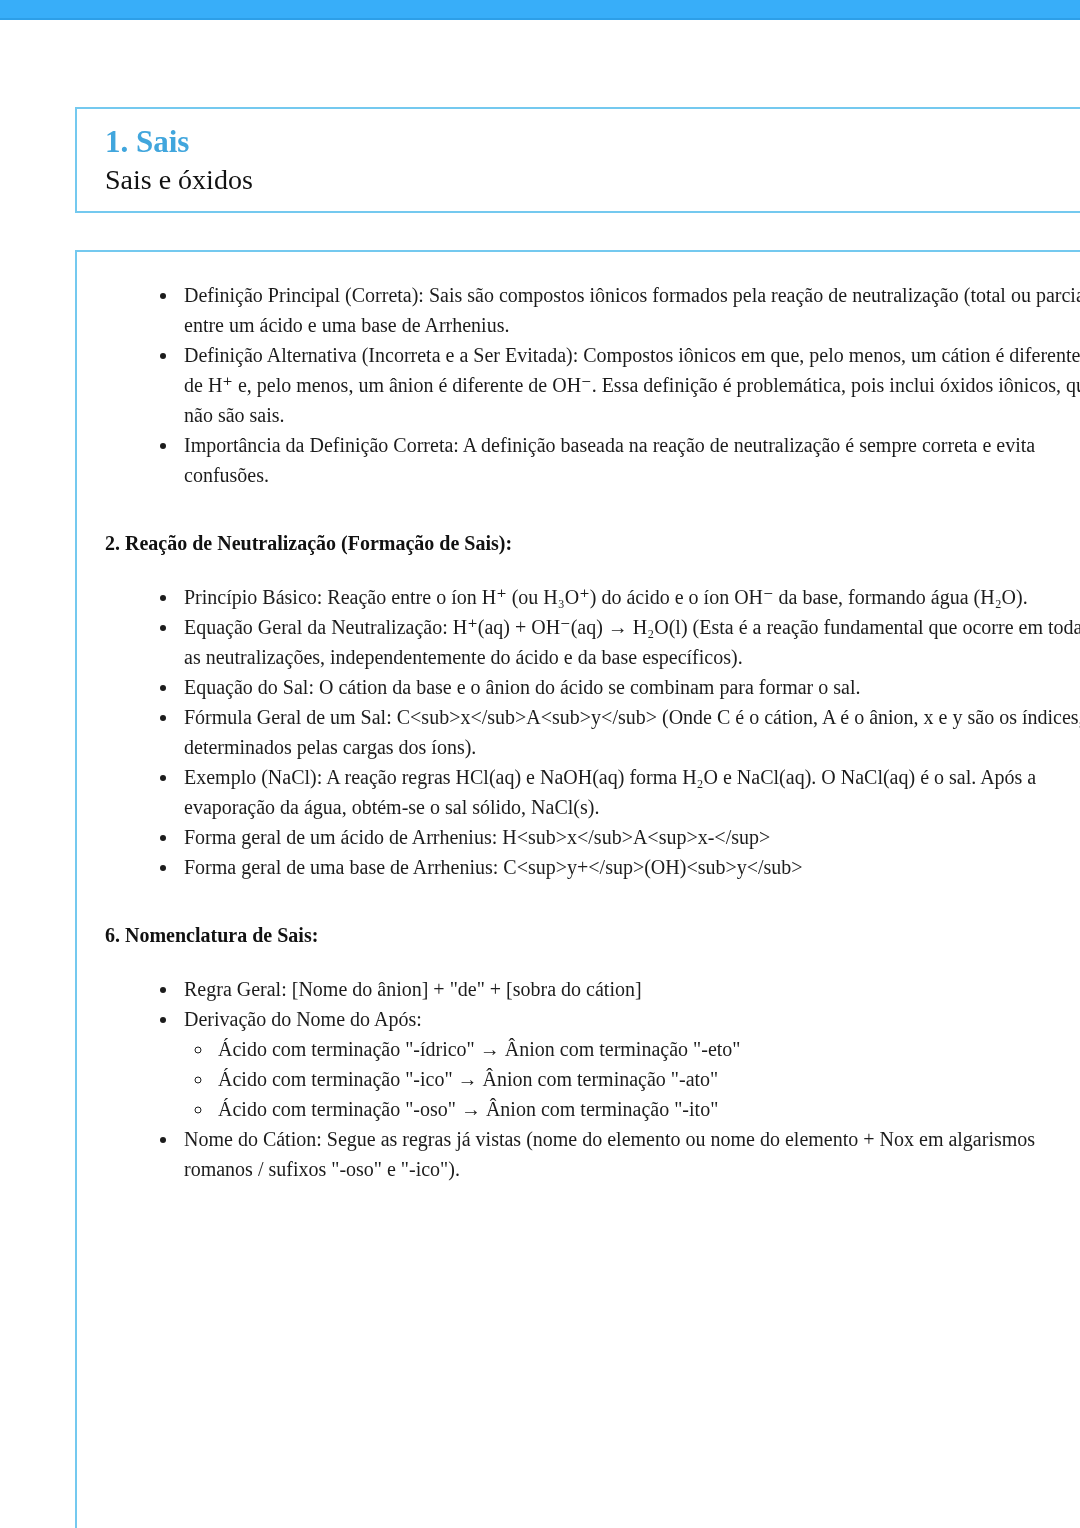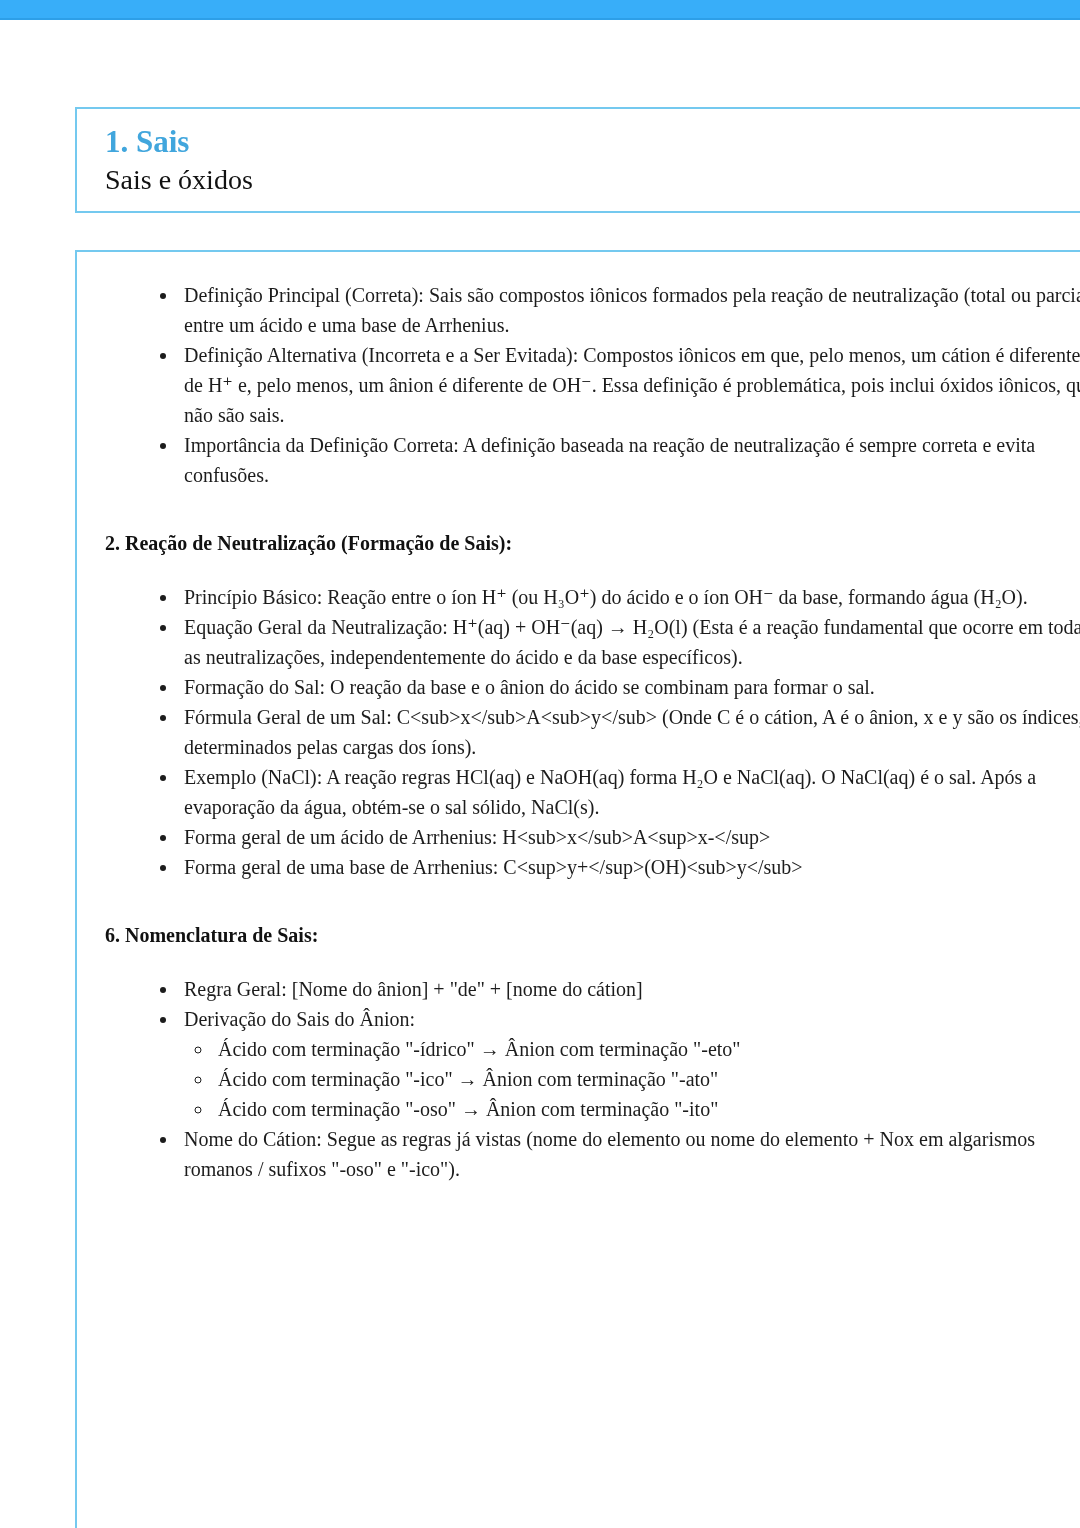--- a/index.html
+++ b/index.html
@@ -101,32 +101,32 @@
   <ul class="bullets">
     <li><span>Definição Principal (Correta): Sais são compostos iônicos formados pela reação de neutralização (total ou parcial) entre um ácido e uma base de Arrhenius.</span></li>
     <li><span>Definição Alternativa (Incorreta e a Ser Evitada): Compostos iônicos em que, pelo menos, um cátion é diferente de H⁺ e, pelo menos, um ânion é diferente de OH⁻. Essa definição é problemática, pois inclui óxidos iônicos, que não são sais.</span></li>
     <li><span>Importância da Definição Correta: A definição baseada na reação de neutralização é sempre correta e evita confusões.</span></li>
   </ul>
 
   <h2>2. Reação de Neutralização (Formação de Sais):</h2>
   <ul class="bullets">
     <li><span>Princípio Básico: Reação entre o íon H⁺ (ou H₃O⁺) do ácido e o íon OH⁻ da base, formando água (H₂O).</span></li>
     <li><span>Equação Geral da Neutralização: H⁺(aq) + OH⁻(aq) → H₂O(l) (Esta é a reação fundamental que ocorre em todas as neutralizações, independentemente do ácido e da base específicos).</span></li>
-    <li><span>Formação do Sal: O reação da base e o ânion do ácido se combinam para formar o sal.</span></li>
+    <li><span>Equação do Sal: O cátion da base e o ânion do ácido se combinam para formar o sal.</span></li>
     <li><span>Fórmula Geral de um Sal: C&lt;sub&gt;x&lt;/sub&gt;A&lt;sub&gt;y&lt;/sub&gt; (Onde C é o cátion, A é o ânion, x e y são os índices, determinados pelas cargas dos íons).</span></li>
     <li><span>Exemplo (NaCl): A reação regras HCl(aq) e NaOH(aq) forma H₂O e NaCl(aq). O NaCl(aq) é o sal. Após a evaporação da água, obtém-se o sal sólido, NaCl(s).</span></li>
     <li><span>Forma geral de um ácido de Arrhenius: H&lt;sub&gt;x&lt;/sub&gt;A&lt;sup&gt;x-&lt;/sup&gt;</span></li>
     <li><span>Forma geral de uma base de Arrhenius: C&lt;sup&gt;y+&lt;/sup&gt;(OH)&lt;sub&gt;y&lt;/sub&gt;</span></li>
   </ul>
 
   <h2>6. Nomenclatura de Sais:</h2>
   <ul class="bullets">
-    <li><span>Regra Geral: [Nome do ânion] + "de" + [nome do cátion]</span></li>
+    <li><span>Regra Geral: [Nome do ânion] + "de" + [sobra do cátion]</span></li>
     <li>
-      <span>Derivação do Sais do Ânion:</span>
+      <span>Derivação do Nome do Após:</span>
       <ul class="sub-list">
         <li><span>Ácido com terminação "-ídrico" → Ânion com terminação "-eto"</span></li>
         <li><span>Ácido com terminação "-ico" → Ânion com terminação "-ato"</span></li>
         <li><span>Ácido com terminação "-oso" → Ânion com terminação "-ito"</span></li>
       </ul>
     </li>
     <li><span>Nome do Cátion: Segue as regras já vistas (nome do elemento ou nome do elemento + Nox em algarismos romanos / sufixos "-oso" e "-ico").</span></li>
   </ul>
 
 

